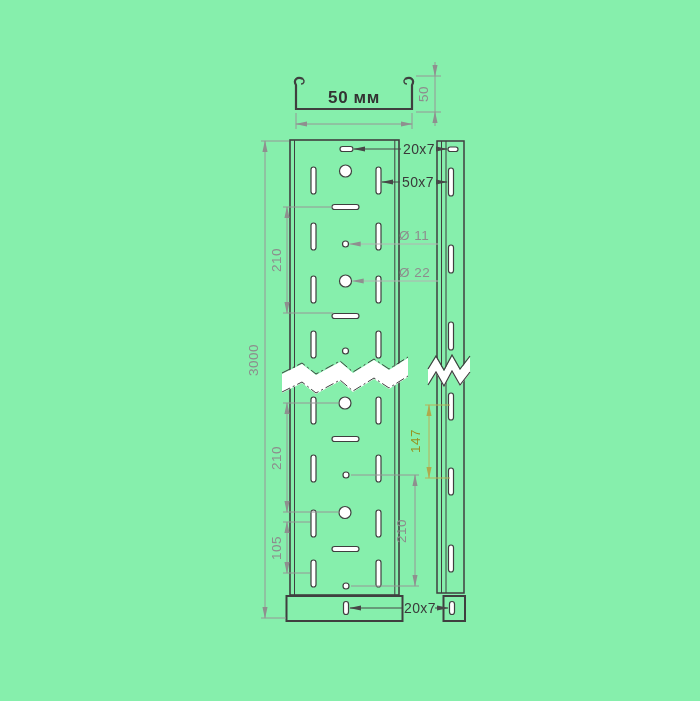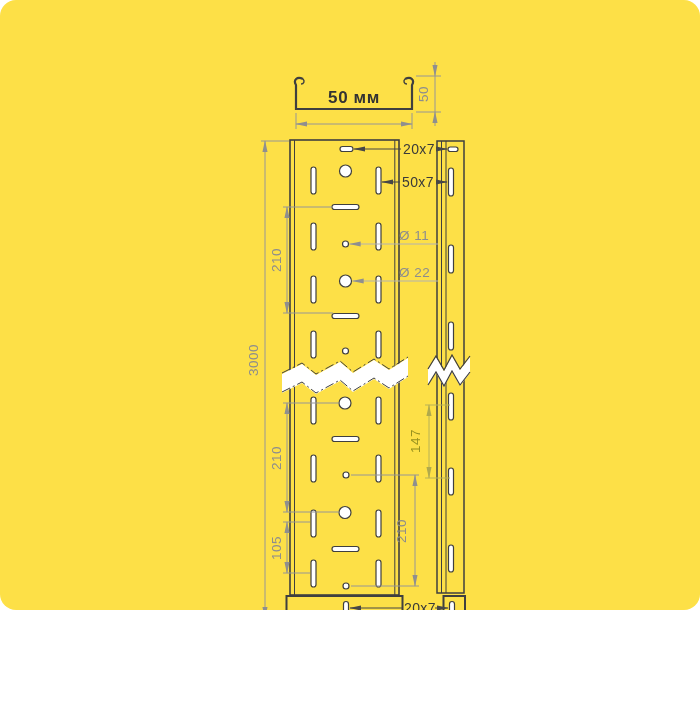--- a/index.html
+++ b/index.html
@@ -1,17 +1,17 @@
 <!DOCTYPE html>
 <html><head>
 <meta charset="utf-8">
 <style>
   html,body{margin:0;padding:0;background:#ffffff;}
-  .stage{position:relative;width:700px;height:610px;background:#fde047;overflow:hidden;
-         font-family:"Liberation Sans","DejaVu Sans",sans-serif;border-radius:16px;}
+  .stage{position:relative;width:700px;height:701px;background:#86efac;overflow:hidden;
+         font-family:"Liberation Sans","DejaVu Sans",sans-serif;}
   svg{position:absolute;left:0;top:0;}
   text{font-family:"Liberation Sans","DejaVu Sans",sans-serif;}
   .t-dark{fill:#3a3a3a;font-size:14px;letter-spacing:.4px;}
   .t-big{fill:#333333;font-size:17px;letter-spacing:.6px;font-weight:600;}
   .t-gray{fill:#8d8d8d;font-size:13.5px;letter-spacing:.5px;}
   .t-olive{fill:#97911f;font-size:13.5px;letter-spacing:.5px;}
   .ln{stroke:#3f3f3f;fill:none;}
   .ln-dim{stroke:#969696;stroke-width:1;fill:none;}
   .ln-olive{stroke:#b8b258;stroke-width:1;fill:none;}
   .ln-lead{stroke:#474747;stroke-width:1;fill:none;}

